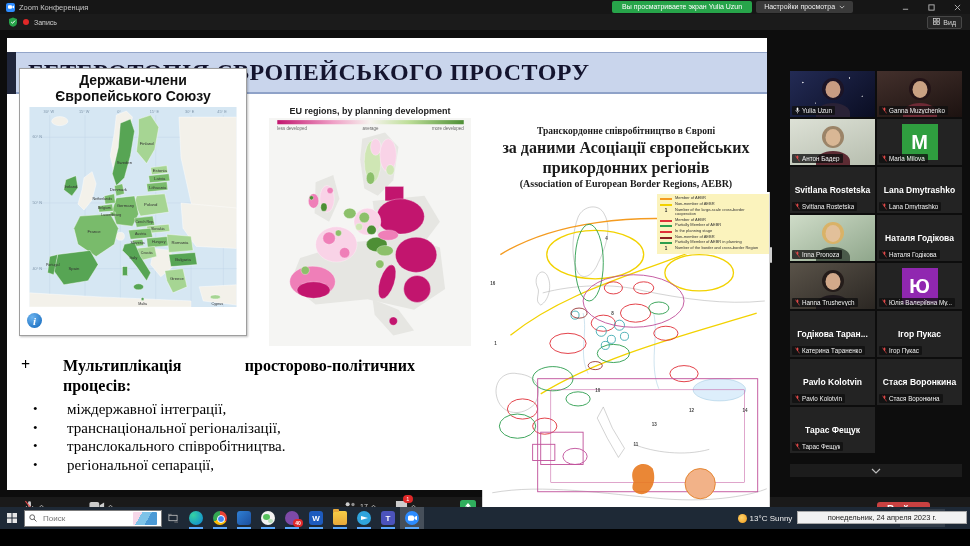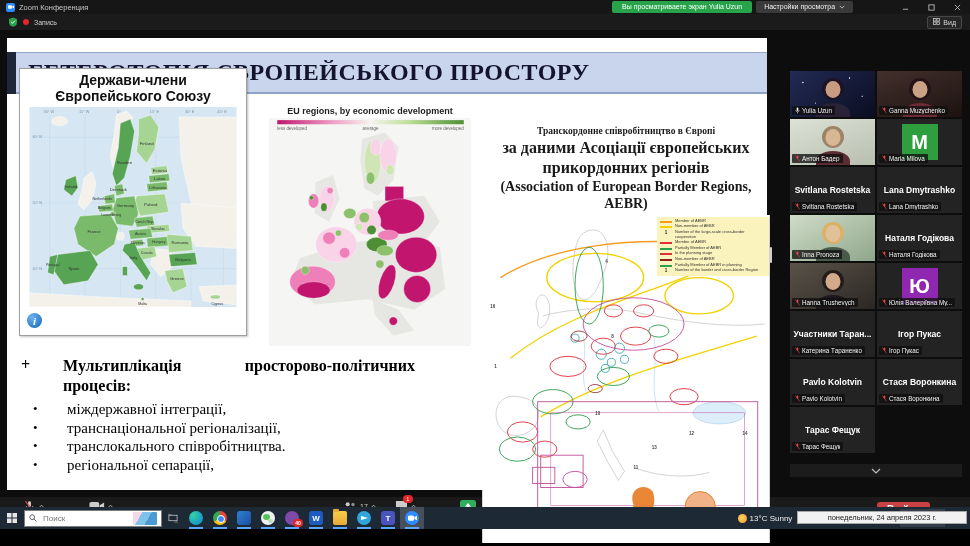--- a/index.html
+++ b/index.html
@@ -43,21 +43,21 @@
   .info-icon{position:absolute;left:7px;bottom:7px;width:15px;height:15px;border-radius:50%;
              background:radial-gradient(circle at 35% 30%,#6db4ef,#0c63b9);color:#fff;
              font-family:"Liberation Serif",serif;font-style:italic;font-weight:bold;font-size:11px;
              display:flex;align-items:center;justify-content:center;}
   
   .map2{position:absolute;left:262px;top:68px;width:202px;z-index:2;}
   .map2-title{font-weight:bold;font-size:9px;text-align:center;color:#222;margin-bottom:2px;}
   
   .map3{position:absolute;left:474px;top:88px;width:290px;z-index:2;}
   .map3-titles{font-family:"Liberation Serif",serif;font-weight:bold;color:#1a1a1a;text-align:center;line-height:1.25;}
-  .m3t1{font-size:9.5px;}　.m3t2{font-size:9px;} .m3t3{font-size:14px;}
+  .m3t1{font-size:9.5px;}　.m3t2{font-size:9px;} .m3t3{font-size:10px;}
   .map3-wrap{position:relative;margin-top:2px;}
   .aebr-legend{position:absolute;right:2px;top:2px;width:112px;background:#fbf3bd;padding:2px 3px;box-sizing:border-box;}
   .leg-row{display:flex;align-items:flex-start;gap:3px;margin-bottom:1px;}
   .leg-sw{flex:0 0 12px;height:2px;margin-top:2px;}
   .leg-num{flex:0 0 12px;font-size:4.5px;font-weight:bold;text-align:center;color:#222;line-height:5px;}
   .leg-tx{font-size:4px;color:#333;line-height:1.15;}
   
   .bullets{position:absolute;left:14px;top:318px;width:456px;font-family:"Liberation Serif",serif;color:#000;}
   .b-head{display:flex;}
   .b-plus{flex:0 0 42px;font-size:16px;font-weight:bold;}
@@ -333,21 +333,21 @@
             <text class="clab small" x="23" y="157">Portugal</text>
             <text class="clab" x="146" y="171">Greece</text>
             <text class="clab small" x="112" y="196">Malta</text>
             <text class="clab small" x="186" y="196">Cyprus</text>
           </g>
         </svg>
         <div class="info-icon">i</div>
       </div>
 
       <div class="map2">
-        <div class="map2-title">EU regions, by economic development</div>
+        <div class="map2-title">EU regions, by planning development</div>
         <svg width="202" height="228" viewBox="0 0 195 220">
           <defs>
             <linearGradient id="devgrad" x1="0" y1="0" x2="1" y2="0">
               <stop offset="0" stop-color="#c2156e"></stop>
                 <stop offset="0.3" stop-color="#ef9fc6"></stop>
               <stop offset="0.5" stop-color="#f6f3ee"></stop>
                 <stop offset="0.7" stop-color="#bfdf9a"></stop>
               <stop offset="1" stop-color="#4e8f35"></stop>
             </linearGradient>
           </defs>
@@ -676,21 +676,21 @@
         <div class="nameplate">
             <svg class="mic-s" viewBox="0 0 6 8">
               <rect x="2" y="0.5" width="2" height="4" rx="1" fill="#e04848"></rect>
               <line x1="0.5" y1="0.5" x2="5.5" y2="7.5" stroke="#e04848" stroke-width="0.8"></line>
             </svg>
             <span class="np-text">Юлія Валеріївна Му...</span>
           </div>
       </div>
 
       <div class="tile">
-        <div class="center-name">Участники  Таран...</div>
+        <div class="center-name">Годікова  Таран...</div>
         <div class="nameplate">
             <svg class="mic-s" viewBox="0 0 6 8">
               <rect x="2" y="0.5" width="2" height="4" rx="1" fill="#e04848"></rect>
               <line x1="0.5" y1="0.5" x2="5.5" y2="7.5" stroke="#e04848" stroke-width="0.8"></line>
             </svg>
             <span class="np-text">Катерина Тараненко</span>
           </div>
       </div>
 
       <div class="tile">

